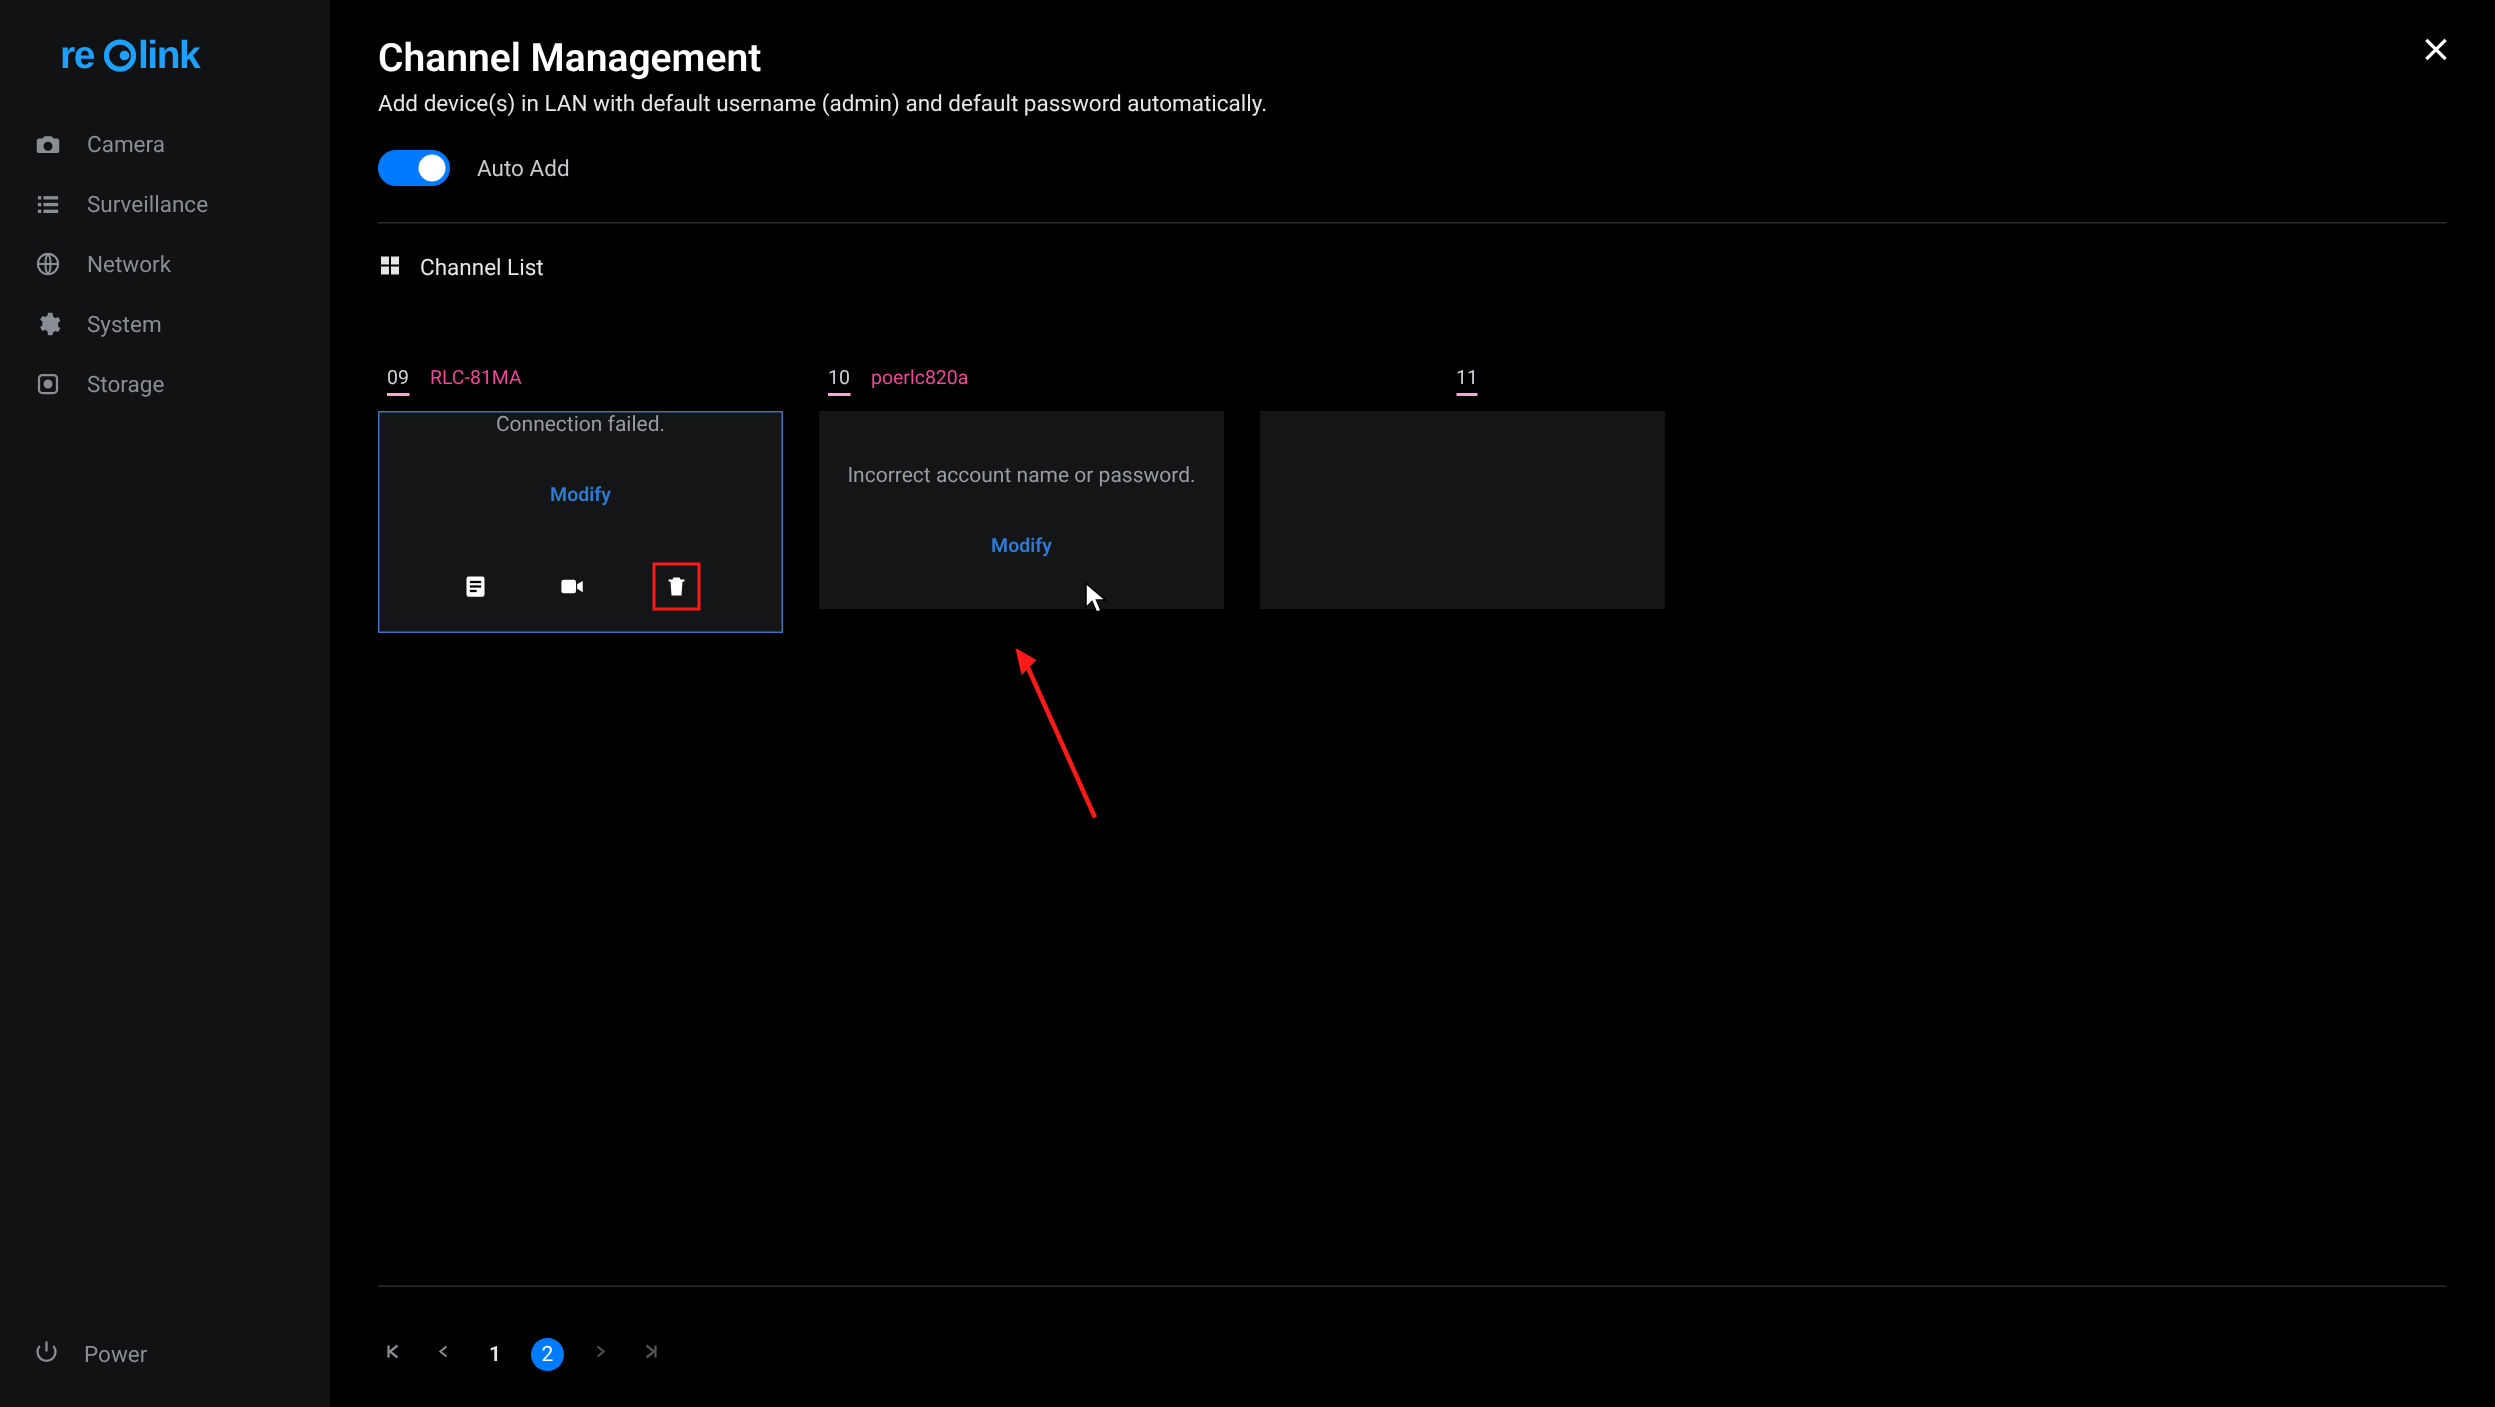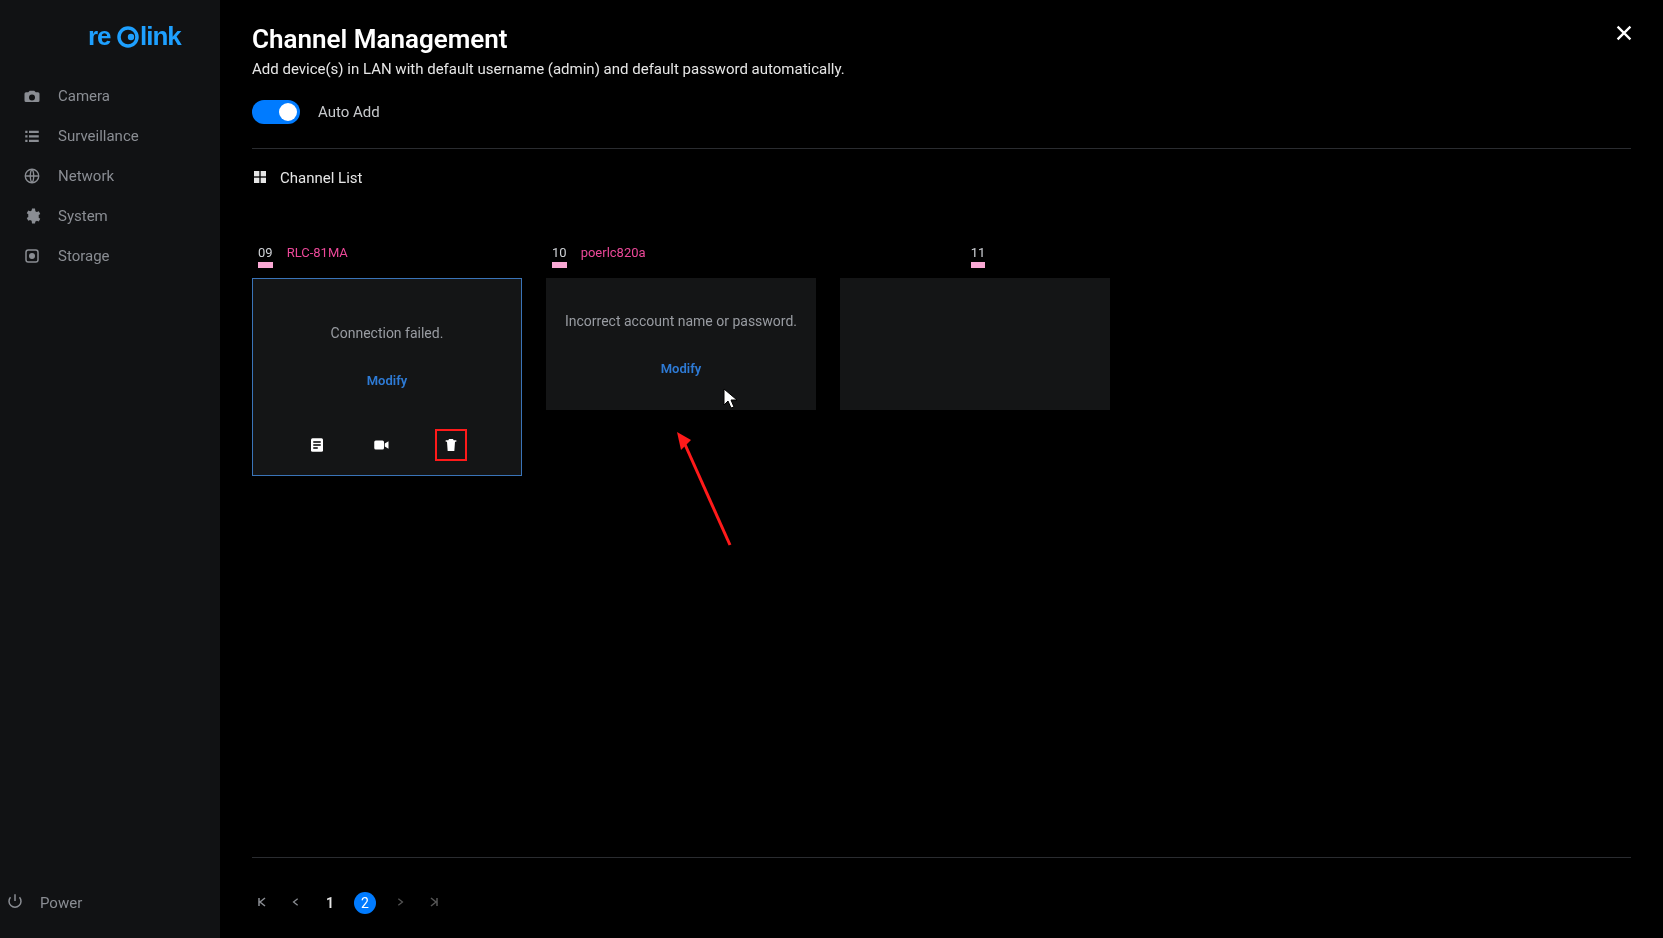--- a/index.html
+++ b/index.html
@@ -14,21 +14,20 @@
   }
   .sidebar {
     width: 220px;
     background: #111214;
     display: flex;
     flex-direction: column;
     padding-top: 12px;
   }
   .logo {
     padding: 10px 22px 20px 40px;
-    text-align: right;
   }
   .nav-list {
     list-style: none;
     flex: 1;
   }
   .nav-item {
     display: flex;
     align-items: center;
     gap: 16px;
     padding: 10px 22px;
@@ -44,21 +43,21 @@
     width: 20px;
     height: 20px;
     display: flex;
     align-items: center;
     justify-content: center;
   }
   .power-item {
     display: flex;
     align-items: center;
     gap: 16px;
-    padding: 14px 22px 24px 6px;
+    padding: 14px 22px 24px 22px;
     color: #8a8d93;
     font-size: 15px;
     cursor: pointer;
   }
 
   .main {
     flex: 1;
     padding: 24px 32px;
     position: relative;
     display: flex;
@@ -135,41 +134,40 @@
   .card-head {
     display: flex;
     align-items: baseline;
     gap: 14px;
     padding-left: 6px;
     margin-bottom: 10px;
   }
   .ch-num {
     font-size: 13px;
     color: #cfd2d6;
-    border-bottom: 6px solid #f9a8d4;
+    border-bottom: 2px solid #f9a8d4;
     padding-bottom: 2px;
   }
   .ch-name {
     font-size: 13px;
     color: #ec4899;
   }
   .card {
     height: 132px;
     background: #141516;
     display: flex;
     flex-direction: column;
     align-items: center;
     justify-content: center;
     position: relative;
   }
   .card.highlight {
     border: 1px solid #3a74b8;
-    height: 198px;
+    height: 148px;
     justify-content: flex-start;
-    padding-top: 46px;
   }
   .card-status {
     color: #999ca2;
     font-size: 14px;
     margin-bottom: 32px;
   }
   .card-modify {
     color: #2e7bd6;
     font-size: 13px;
     font-weight: 600;

